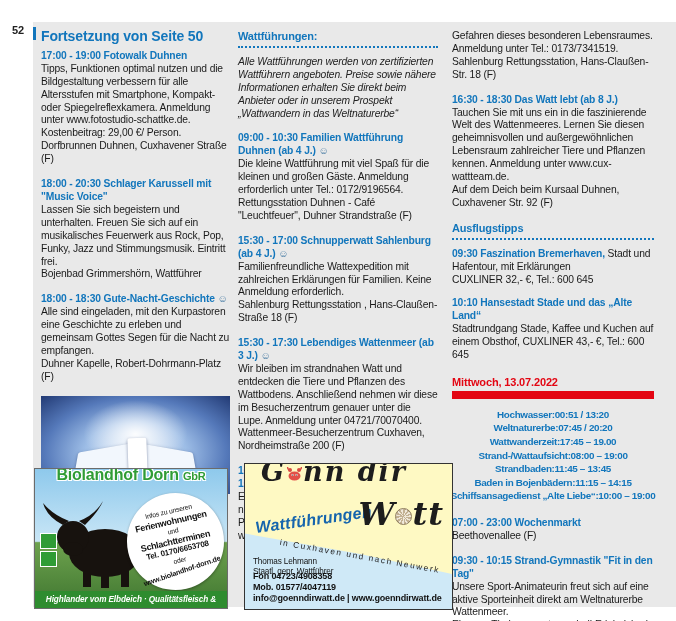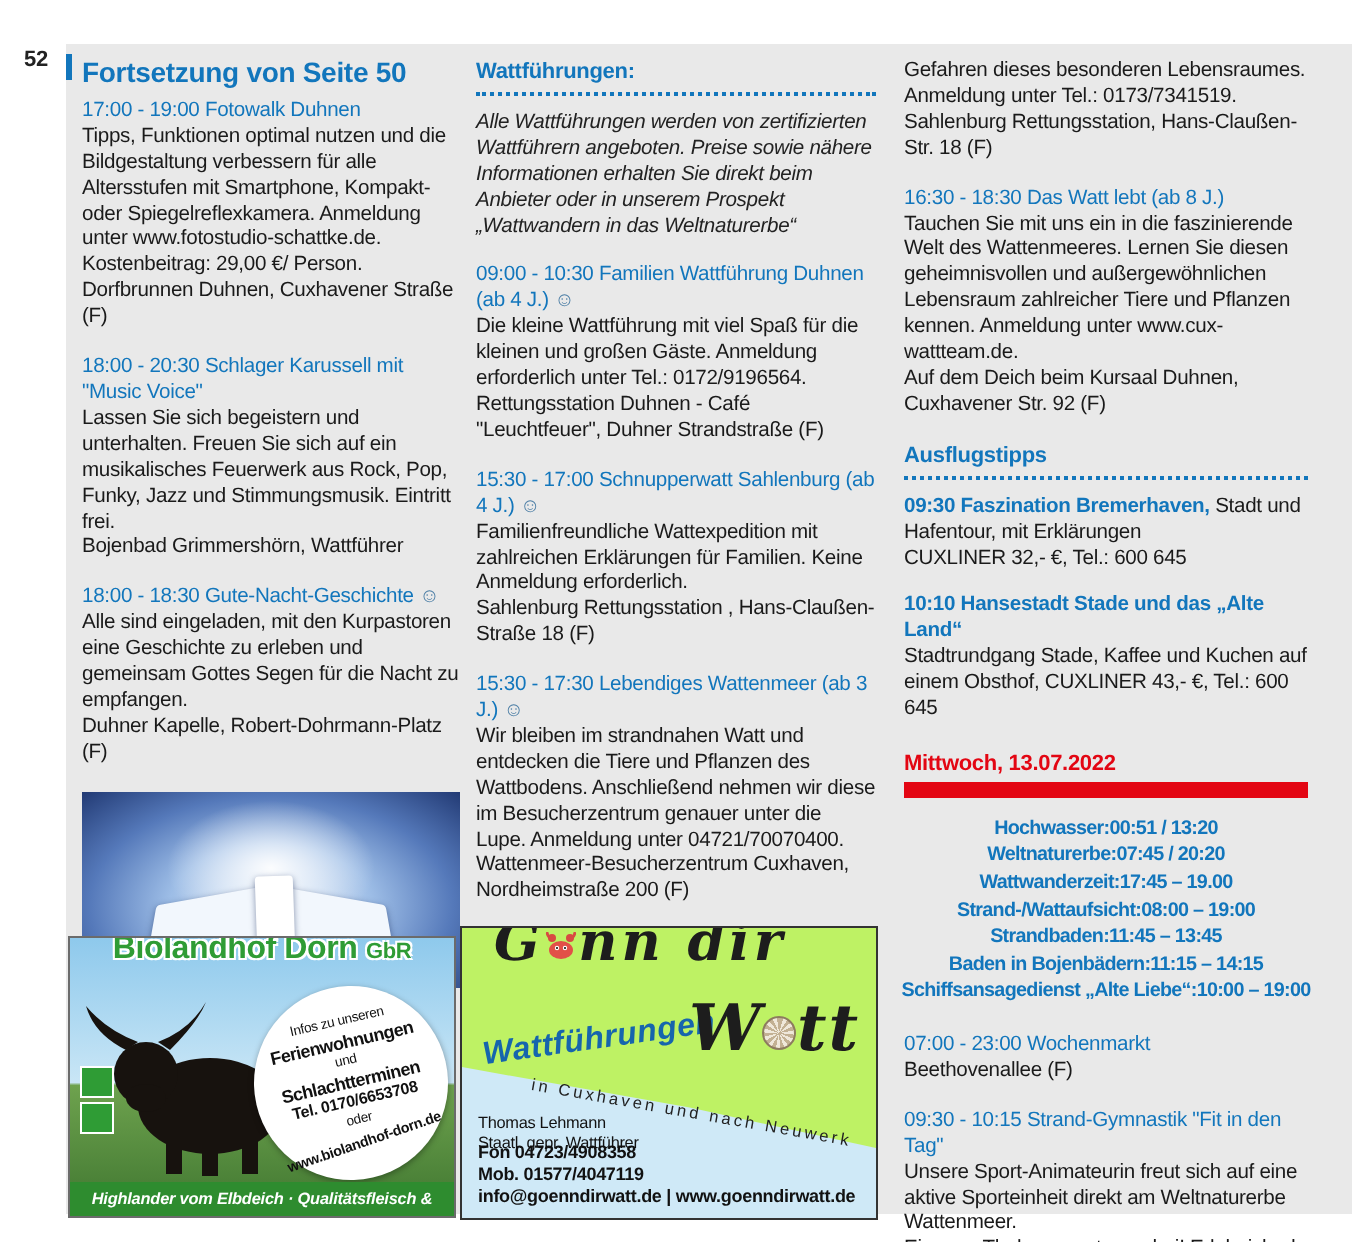--- a/index.html
+++ b/index.html
@@ -15,21 +15,21 @@
   .col{position:absolute;top:30px;z-index:2}
   .col1{left:41px;width:189px}
   .col2{left:238px;width:200px}
   .col3{left:452px;width:202px}
   .section-heading{
     color:#1276bc;font-weight:bold;font-size:11px;
     border-bottom:2px dotted #1276bc;padding-bottom:3px;margin-bottom:8px
   }
   .plain-heading{color:#1276bc;font-weight:bold;font-size:14px;margin-bottom:7px}
   .event{margin-bottom:12px}
-  .event-title{color:#1276bc;font-weight:normal}
+  .event-title{color:#1276bc;font-weight:bold}
   .kids-icon{color:#4d7fa6;font-size:10px}
   .intro{font-style:italic;margin-bottom:12px;color:#222}
   .venue{}
   
   .book-img{
     position:relative;width:100%;height:98px;margin:2px 0 10px;overflow:hidden;
     background:radial-gradient(ellipse at 50% 58%, #e7f1fb 0%, #9dbde6 38%, #5579ba 68%, #223a74 100%);
   }
   .book-glow{position:absolute;left:22%;top:4%;width:56%;height:70%;
     background:radial-gradient(ellipse,rgba(255,255,255,.95),rgba(255,255,255,0) 70%)}
@@ -52,22 +52,22 @@
     background:#fff;transform:rotate(-13deg);box-shadow:0 1px 3px rgba(0,0,0,.35);
     display:flex;flex-direction:column;align-items:center;justify-content:center;
     text-align:center;color:#111;line-height:10px}
   .bc-s{font-size:6.8px}
   .bc-b{font-size:9px;font-weight:bold;letter-spacing:-0.3px}
   .bc-t{font-size:8px;font-weight:bold}
   .bc-w{font-size:7.2px;font-weight:bold;transform:rotate(-6deg);margin-top:1px}
   .bio-footer{position:absolute;left:0;right:0;bottom:0;height:17px;background:#2e8c2f;
     color:#fff;font-size:8.2px;font-weight:bold;font-style:italic;text-align:center;line-height:17px;letter-spacing:-0.1px}
   
-  .gdw-ad{position:absolute;left:230px;top:463px;width:207px;height:145px;z-index:3;
-    background:#bef264;border:1px solid #333;overflow:hidden}
+  .gdw-ad{position:absolute;left:244px;top:463px;width:207px;height:145px;z-index:3;
+    background:#fef9c3;border:1px solid #333;overflow:hidden}
   .gdw-wave{position:absolute;left:0;bottom:0;width:100%;height:92px;background:#cfe9f7;
     clip-path:polygon(0 18%,55% 40%,100% 62%,100% 100%,0 100%)}
   .gdw-title{position:absolute;top:2px;left:16px;font-family:"DejaVu Serif",serif;font-style:italic;
     font-weight:bold;font-size:27px;color:#1d1d1d;letter-spacing:2px}
   .gdw-wott{position:absolute;top:44px;right:8px;font-family:"DejaVu Serif",serif;font-style:italic;
     font-weight:bold;font-size:32px;color:#1d1d1d;letter-spacing:1px}
   .shell{display:inline-block;width:15px;height:15px;border-radius:50%;vertical-align:baseline;
     background:repeating-conic-gradient(#c3b193 0deg 16deg,#efe8da 16deg 32deg);border:1px solid #8d7c5f}
   .gdw-watt{position:absolute;top:50px;left:10px;transform:rotate(-8deg);
     color:#1665ad;font-weight:bold;font-style:italic;font-size:16px;letter-spacing:0.3px}

